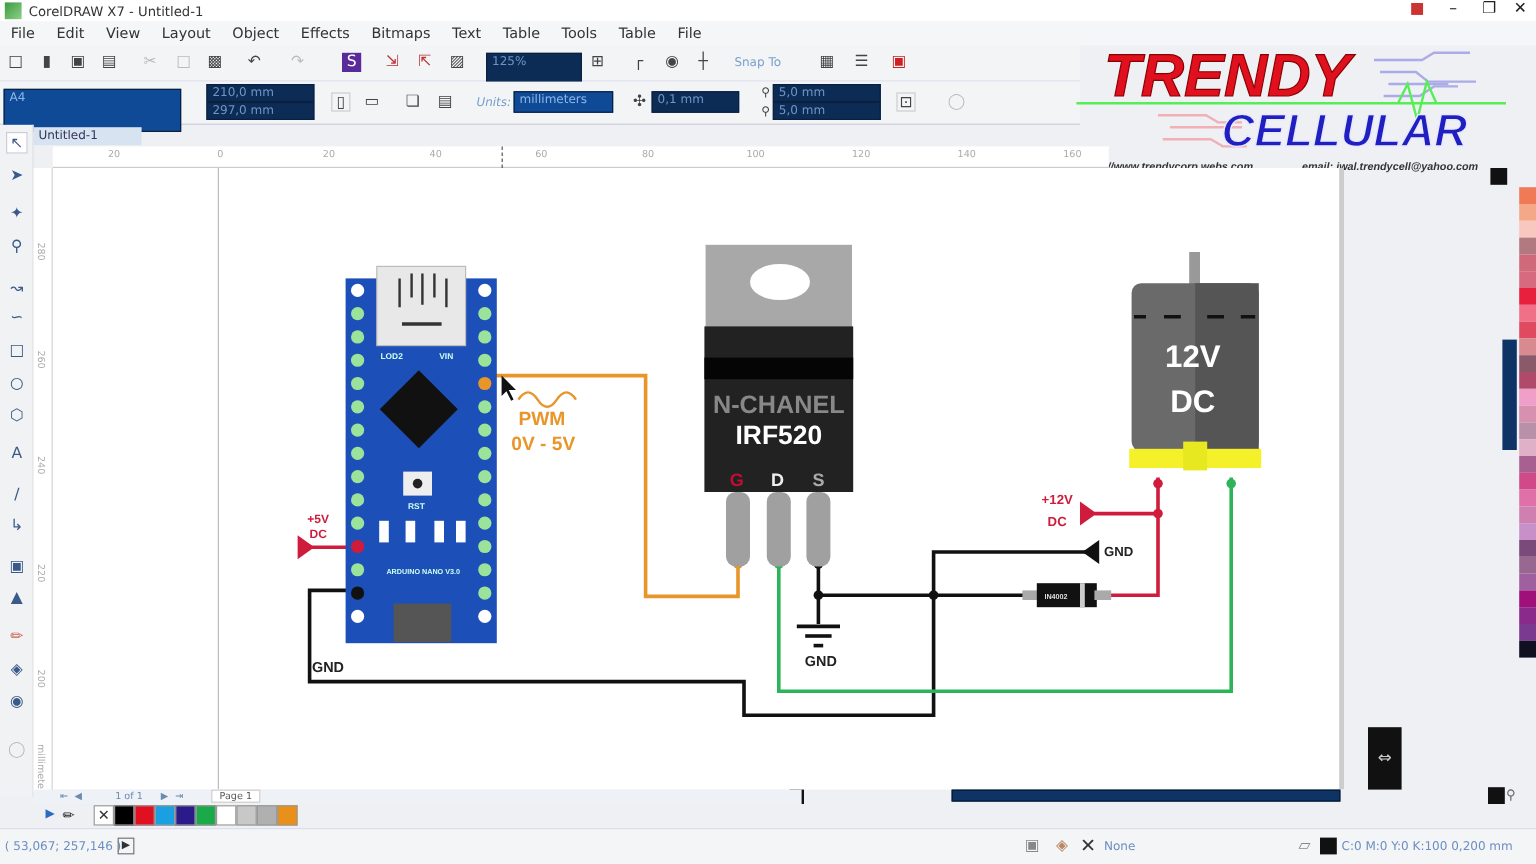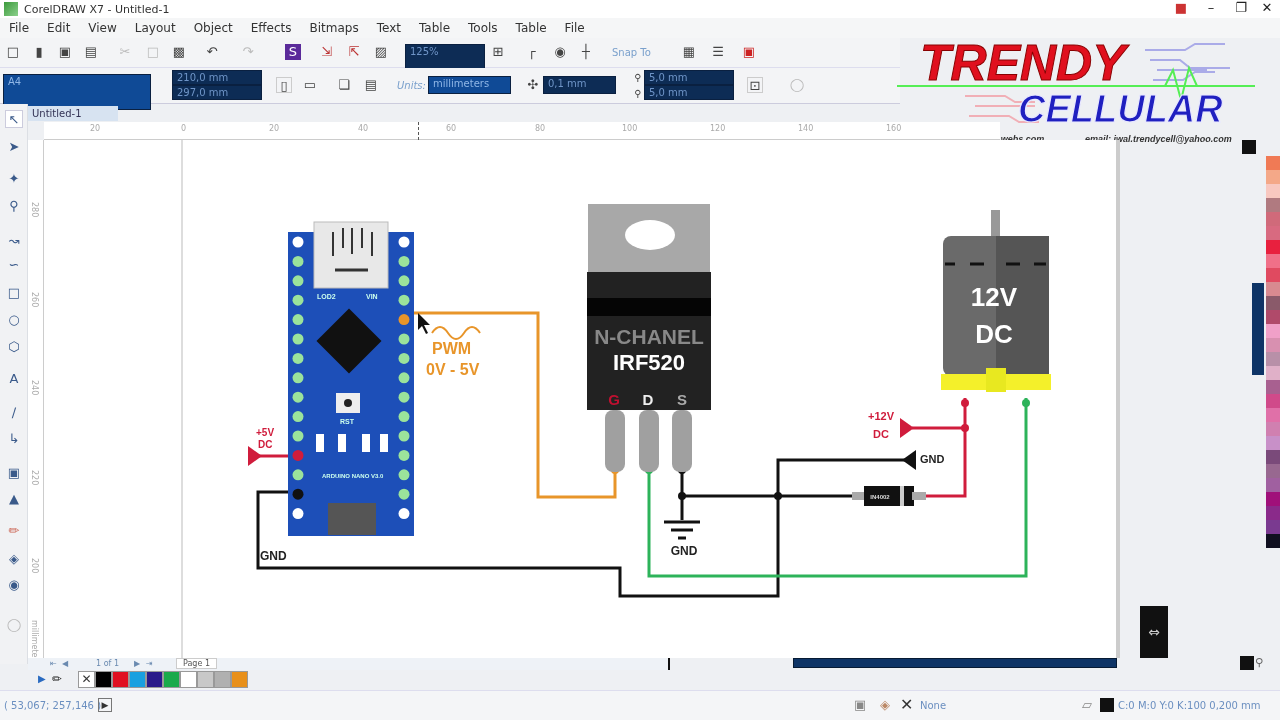--- a/index.html
+++ b/index.html
@@ -17,21 +17,21 @@
   #toolbar1 { left:0; top:38px; width:900px; height:30px; background:#f3f4f6; border-bottom:1px solid #dde; }
   #toolbar2 { left:0; top:68px; width:900px; height:36px; background:#f3f4f6; border-bottom:1px solid #ccd; }
   .tbicon { position:absolute; width:16px; height:16px; font-size:13px; line-height:16px; text-align:center; color:#444; }
   .darkfield { position:absolute; background:#0d2c55; color:#6f95c8; font-size:10px; padding:1px 4px; border:1px solid #0a2040; }
   .lbl { position:absolute; font-size:10px; color:#7aa0cc; }
   
   #logo { left:895px; top:30px; width:380px; height:118px; }
   
   #doctab { left:28px; top:106px; width:90px; height:15px; background:#d7e3f1; font-size:10px; color:#335; padding-left:4px; line-height:15px; }
   
-  #hruler { left:44px; top:122px; width:956px; height:18px; background:#fff; border-bottom:1px solid #ccc; }
+  #hruler { left:44px; top:122px; width:880px; height:18px; background:#fff; border-bottom:1px solid #ccc; }
   #vruler { left:28px; top:140px; width:16px; height:520px; background:#fff; border-right:1px solid #ccc; }
   .tick { position:absolute; font-size:8px; color:#aaa; }
   
   #toolbox { left:0; top:104px; width:28px; height:560px; background:#f1f2f4; border-right:1px solid #dcdfe4; }
   .tool { position:absolute; left:5px; width:18px; height:18px; font-size:13px; line-height:18px; text-align:center; color:#3a5a8a; }
   
   #canvas { left:44px; top:140px; width:1076px; height:518px; background:#fff; }
   
   #palette { left:1266px; top:156px; width:14px; height:500px; }
   .sw { width:14px; height:14px; }

